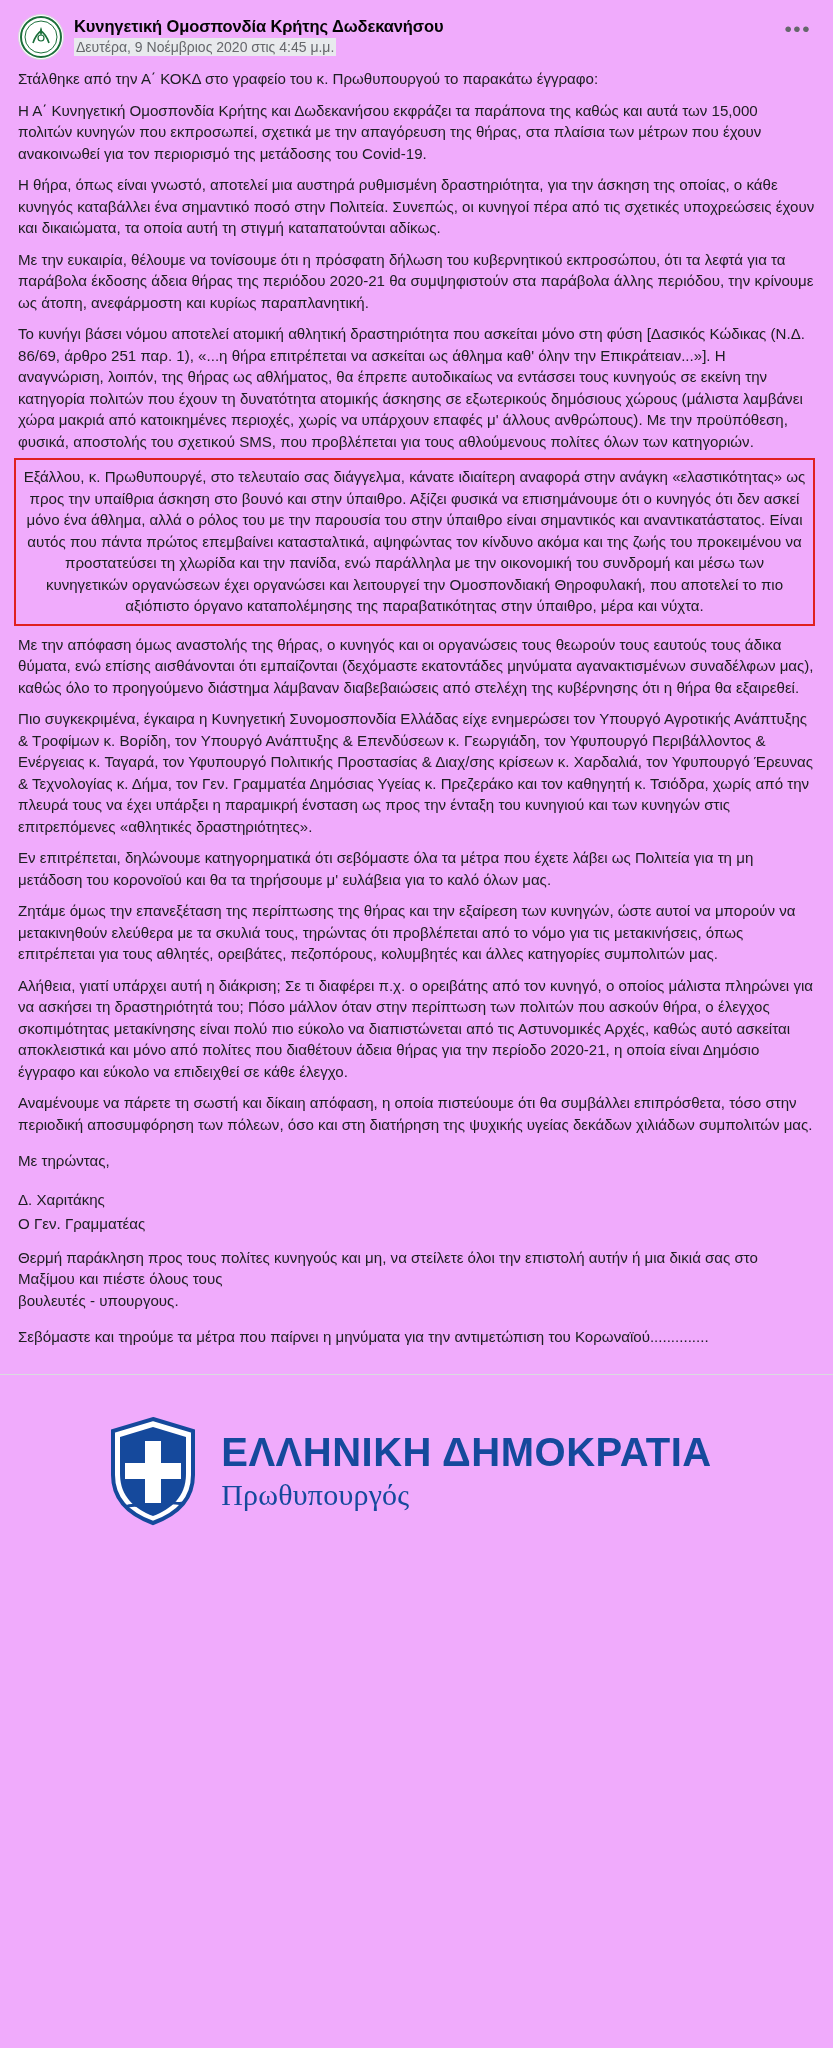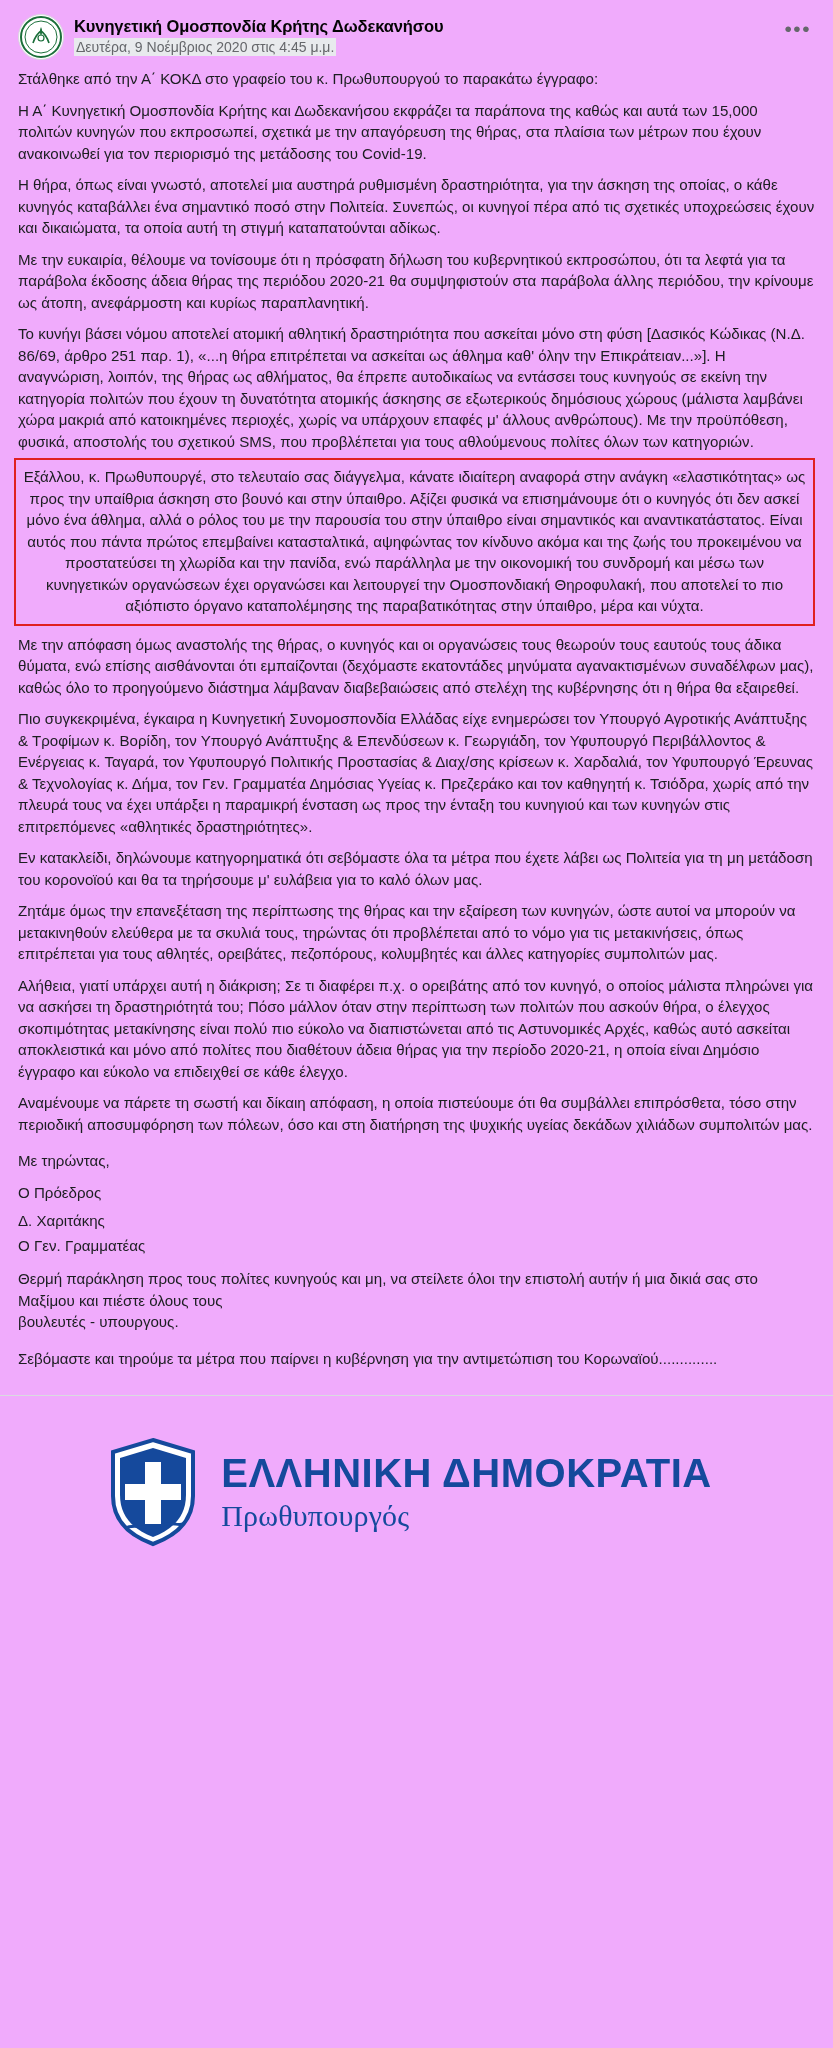--- a/index.html
+++ b/index.html
@@ -183,41 +183,40 @@
     <p class="para">Το κυνήγι βάσει νόμου αποτελεί ατομική αθλητική δραστηριότητα που ασκείται μόνο στη φύση [Δασικός Κώδικας (Ν.Δ. 86/69, άρθρο 251 παρ. 1), «...η θήρα επιτρέπεται να ασκείται ως άθλημα καθ' όλην την Επικράτειαν...»]. Η αναγνώριση, λοιπόν, της θήρας ως αθλήματος, θα έπρεπε αυτοδικαίως να εντάσσει τους κυνηγούς σε εκείνη την κατηγορία πολιτών που έχουν τη δυνατότητα ατομικής άσκησης σε εξωτερικούς δημόσιους χώρους (μάλιστα λαμβάνει χώρα μακριά από κατοικημένες περιοχές, χωρίς να υπάρχουν επαφές μ' άλλους ανθρώπους). Με την προϋπόθεση, φυσικά, αποστολής του σχετικού SMS, που προβλέπεται για τους αθλούμενους πολίτες όλων των κατηγοριών.</p>
 
     <div class="highlight-box">
       <p class="para">Εξάλλου, κ. Πρωθυπουργέ, στο τελευταίο σας διάγγελμα, κάνατε ιδιαίτερη αναφορά στην ανάγκη «ελαστικότητας» ως προς την υπαίθρια άσκηση στο βουνό και στην ύπαιθρο. Αξίζει φυσικά να επισημάνουμε ότι ο κυνηγός ότι δεν ασκεί μόνο ένα άθλημα, αλλά ο ρόλος του με την παρουσία του στην ύπαιθρο είναι σημαντικός και αναντικατάστατος. Είναι αυτός που πάντα πρώτος επεμβαίνει κατασταλτικά, αψηφώντας τον κίνδυνο ακόμα και της ζωής του προκειμένου να προστατεύσει τη χλωρίδα και την πανίδα, ενώ παράλληλα με την οικονομική του συνδρομή και μέσω των κυνηγετικών οργανώσεων έχει οργανώσει και λειτουργεί την Ομοσπονδιακή Θηροφυλακή, που αποτελεί το πιο αξιόπιστο όργανο καταπολέμησης της παραβατικότητας στην ύπαιθρο, μέρα και νύχτα.</p>
     </div>
 
     <p class="para">Με την απόφαση όμως αναστολής της θήρας, ο κυνηγός και οι οργανώσεις τους θεωρούν τους εαυτούς τους άδικα θύματα, ενώ επίσης αισθάνονται ότι εμπαίζονται (δεχόμαστε εκατοντάδες μηνύματα αγανακτισμένων συναδέλφων μας), καθώς όλο το προηγούμενο διάστημα λάμβαναν διαβεβαιώσεις από στελέχη της κυβέρνησης ότι η θήρα θα εξαιρεθεί.</p>
     <div class="spacer-sm"></div>
     <p class="para">Πιο συγκεκριμένα, έγκαιρα η Κυνηγετική Συνομοσπονδία Ελλάδας είχε ενημερώσει τον Υπουργό Αγροτικής Ανάπτυξης &amp; Τροφίμων κ. Βορίδη, τον Υπουργό Ανάπτυξης &amp; Επενδύσεων κ. Γεωργιάδη, τον Υφυπουργό Περιβάλλοντος &amp; Ενέργειας κ. Ταγαρά, τον Υφυπουργό Πολιτικής Προστασίας &amp; Διαχ/σης κρίσεων κ. Χαρδαλιά, τον Υφυπουργό Έρευνας &amp; Τεχνολογίας κ. Δήμα, τον Γεν. Γραμματέα Δημόσιας Υγείας κ. Πρεζεράκο και τον καθηγητή κ. Τσιόδρα, χωρίς από την πλευρά τους να έχει υπάρξει η παραμικρή ένσταση ως προς την ένταξη του κυνηγιού και των κυνηγών στις επιτρεπόμενες «αθλητικές δραστηριότητες».</p>
     <div class="spacer-sm"></div>
-    <p class="para">Εν κατακλείδι, δηλώνουμε κατηγορηματικά ότι σεβόμαστε όλα τα μέτρα που έχετε λάβει ως Πολιτεία για τη μη μετάδοση του κορονοϊού και θα τα τηρήσουμε μ' ευλάβεια για το καλό όλων μας.</p>
+    <p class="para">Εν επιτρέπεται, δηλώνουμε κατηγορηματικά ότι σεβόμαστε όλα τα μέτρα που έχετε λάβει ως Πολιτεία για τη μη μετάδοση του κορονοϊού και θα τα τηρήσουμε μ' ευλάβεια για το καλό όλων μας.</p>
     <div class="spacer-sm"></div>
     <p class="para">Ζητάμε όμως την επανεξέταση της περίπτωσης της θήρας και την εξαίρεση των κυνηγών, ώστε αυτοί να μπορούν να μετακινηθούν ελεύθερα με τα σκυλιά τους, τηρώντας ότι προβλέπεται από το νόμο για τις μετακινήσεις, όπως επιτρέπεται για τους αθλητές, ορειβάτες, πεζοπόρους, κολυμβητές και άλλες κατηγορίες συμπολιτών μας.</p>
     <div class="spacer-sm"></div>
     <p class="para">Αλήθεια, γιατί υπάρχει αυτή η διάκριση; Σε τι διαφέρει π.χ. ο ορειβάτης από τον κυνηγό, ο οποίος μάλιστα πληρώνει για να ασκήσει τη δραστηριότητά του; Πόσο μάλλον όταν στην περίπτωση των πολιτών που ασκούν θήρα, ο έλεγχος σκοπιμότητας μετακίνησης είναι πολύ πιο εύκολο να διαπιστώνεται από τις Αστυνομικές Αρχές, καθώς αυτό ασκείται αποκλειστικά και μόνο από πολίτες που διαθέτουν άδεια θήρας για την περίοδο 2020-21, η οποία είναι Δημόσιο έγγραφο και εύκολο να επιδειχθεί σε κάθε έλεγχο.</p>
     <div class="spacer-sm"></div>
     <p class="para">Αναμένουμε να πάρετε τη σωστή και δίκαιη απόφαση, η οποία πιστεύουμε ότι θα συμβάλλει επιπρόσθετα, τόσο στην περιοδική αποσυμφόρηση των πόλεων, όσο και στη διατήρηση της ψυχικής υγείας δεκάδων χιλιάδων συμπολιτών μας.</p>
 
     <div class="spacer-md"></div>
     <p class="para">Με τηρώντας,</p>
     <div class="spacer-sm"></div>
-    <p class="para tight">Ο Πρόεδρος</p>
     <div class="spacer-sm"></div>
     <p class="para">Δ. Χαριτάκης</p>
     <p class="para tight">Ο Γεν. Γραμματέας</p>
 
     <div class="spacer-md"></div>
     <p class="para">Θερμή παράκληση προς τους πολίτες κυνηγούς και μη, να στείλετε όλοι την επιστολή αυτήν ή μια δικιά σας στο Μαξίμου και πιέστε όλους τους
 βουλευτές - υπουργους.</p>
     <div class="spacer-md"></div>
-    <p class="para">Σεβόμαστε και τηρούμε τα μέτρα που παίρνει η κυβέρνηση για την αντιμετώπιση του Κορωναϊού..............</p>
+    <p class="para">Σεβόμαστε και τηρούμε τα μέτρα που παίρνει η μηνύματα για την αντιμετώπιση του Κορωναϊού..............</p>
 
   </div>
 
   <div class="divider"></div>
 
   <div class="emblem-block">
     <svg class="emblem-shield" viewBox="0 0 96 112" aria-hidden="true">
       <path d="M48 4 L88 16 V60 C88 86 70 100 48 108 C26 100 8 86 8 60 V16 Z" fill="#ffffff" stroke="#15499c" stroke-width="4"></path>
       <path d="M48 12 L81 22 V59 C81 82 66 94 48 101 C30 94 15 82 15 59 V22 Z" fill="#15499c"></path>
       <rect x="40" y="26" width="16" height="62" fill="#ffffff"></rect>

